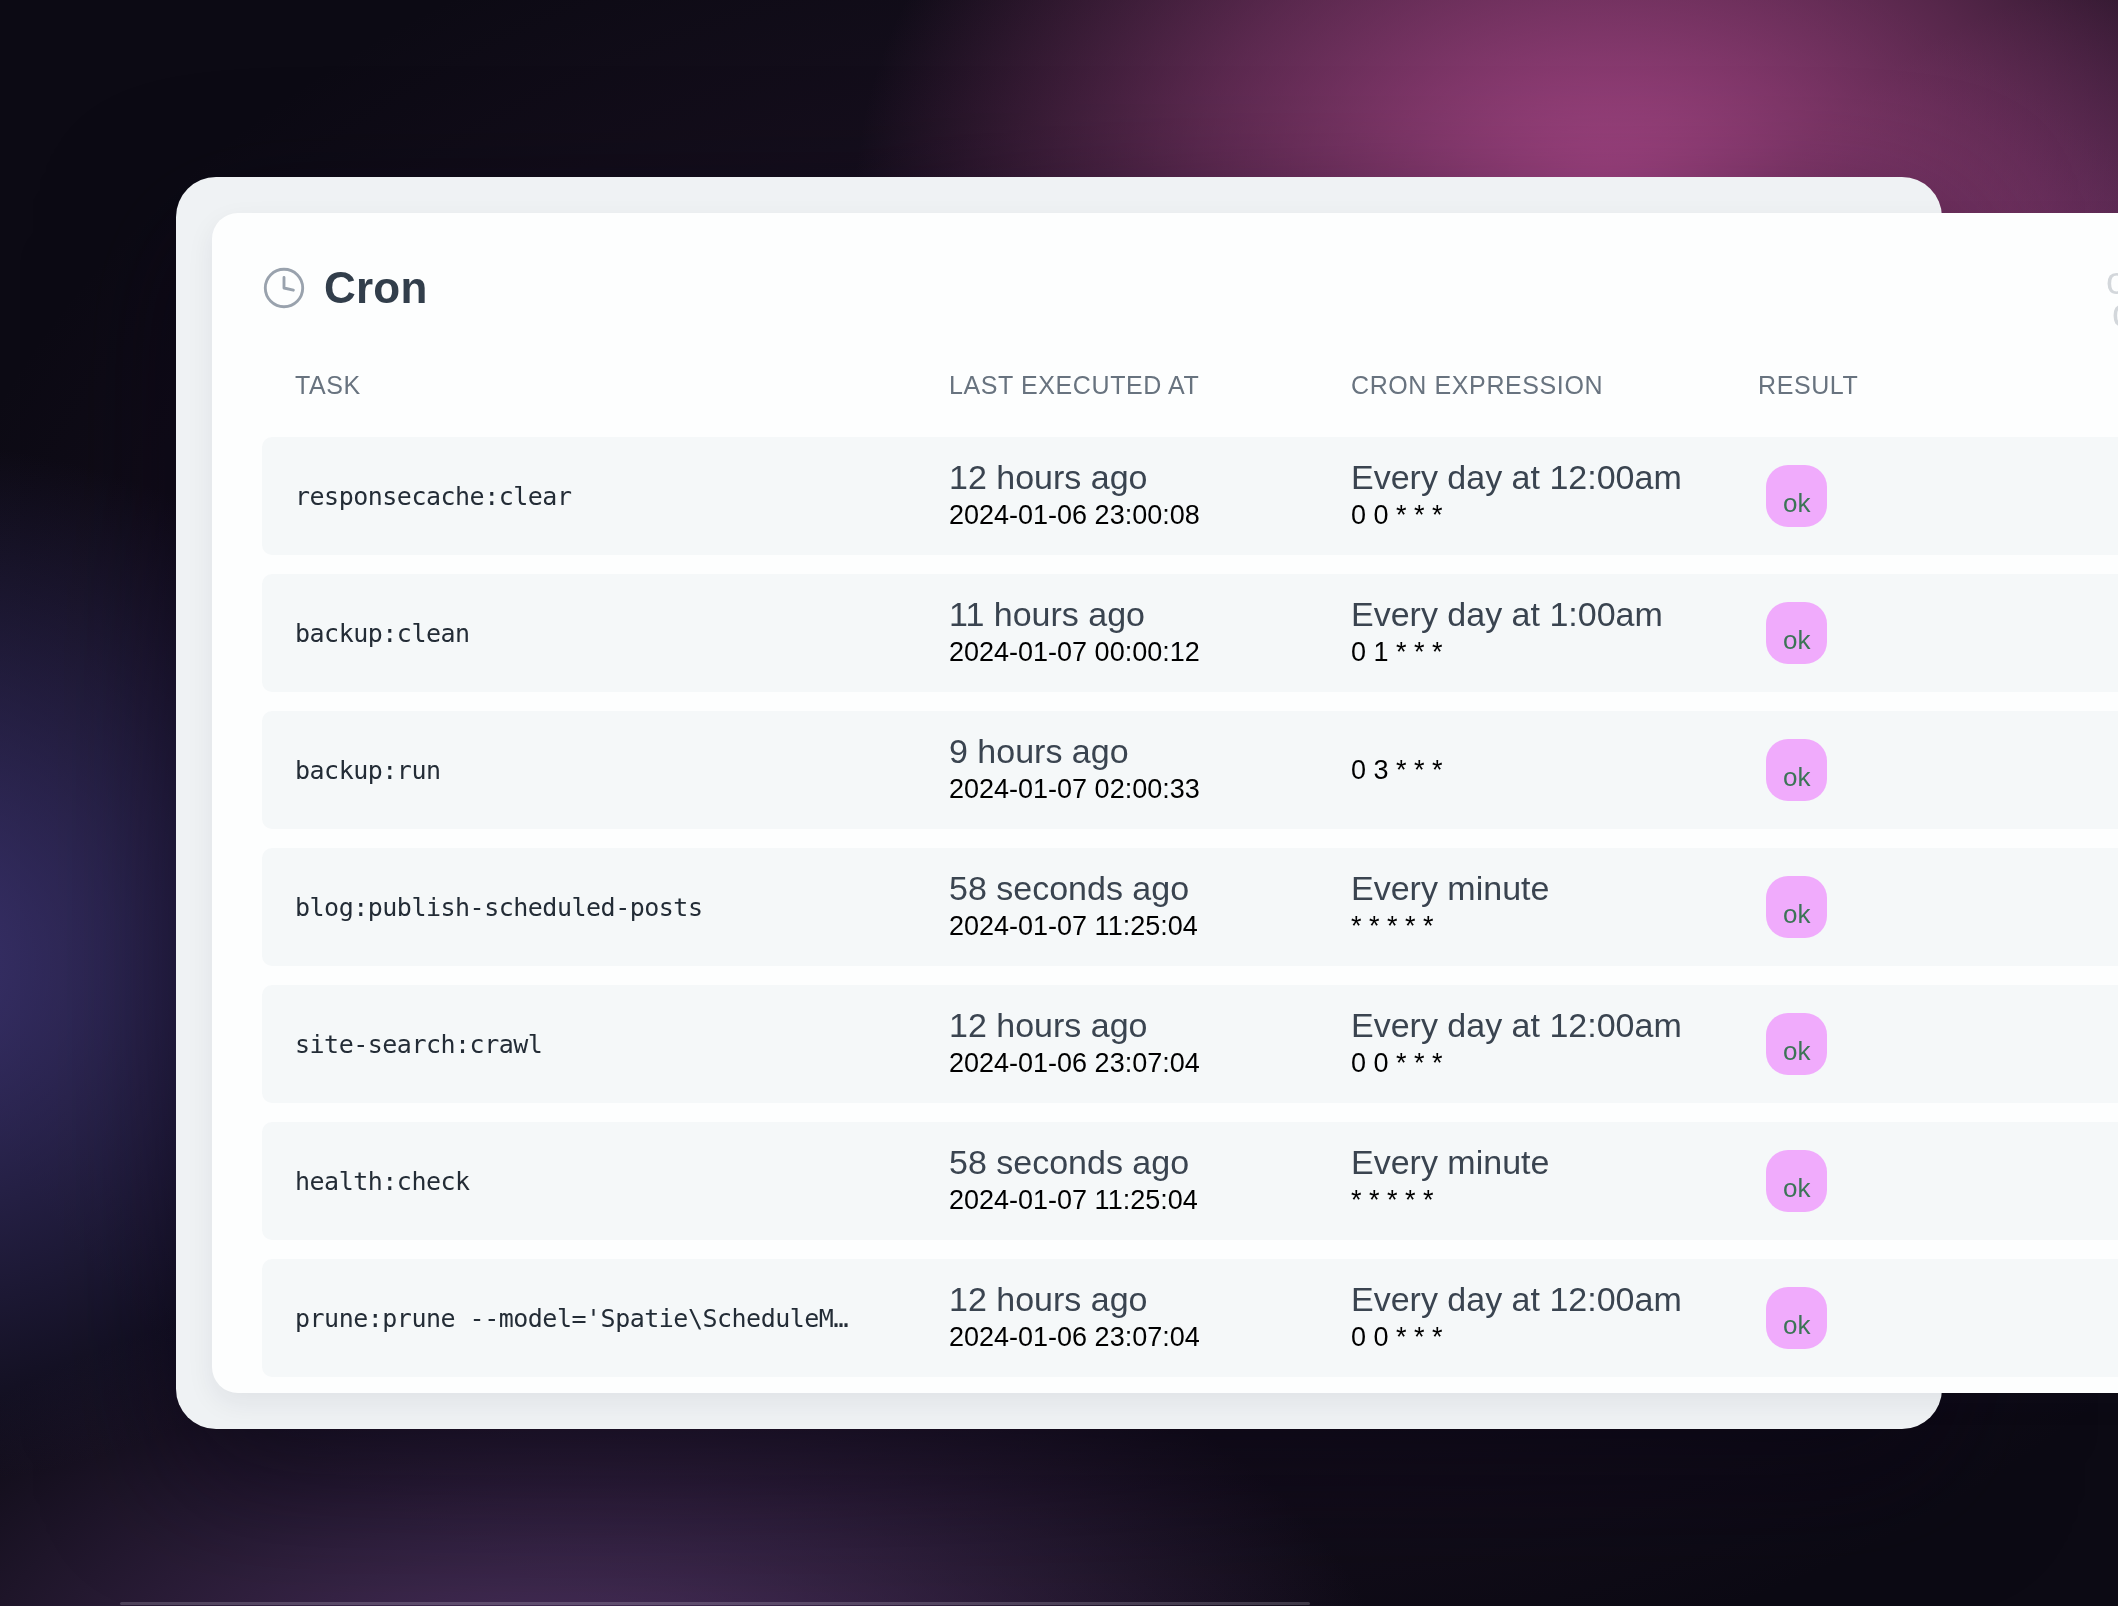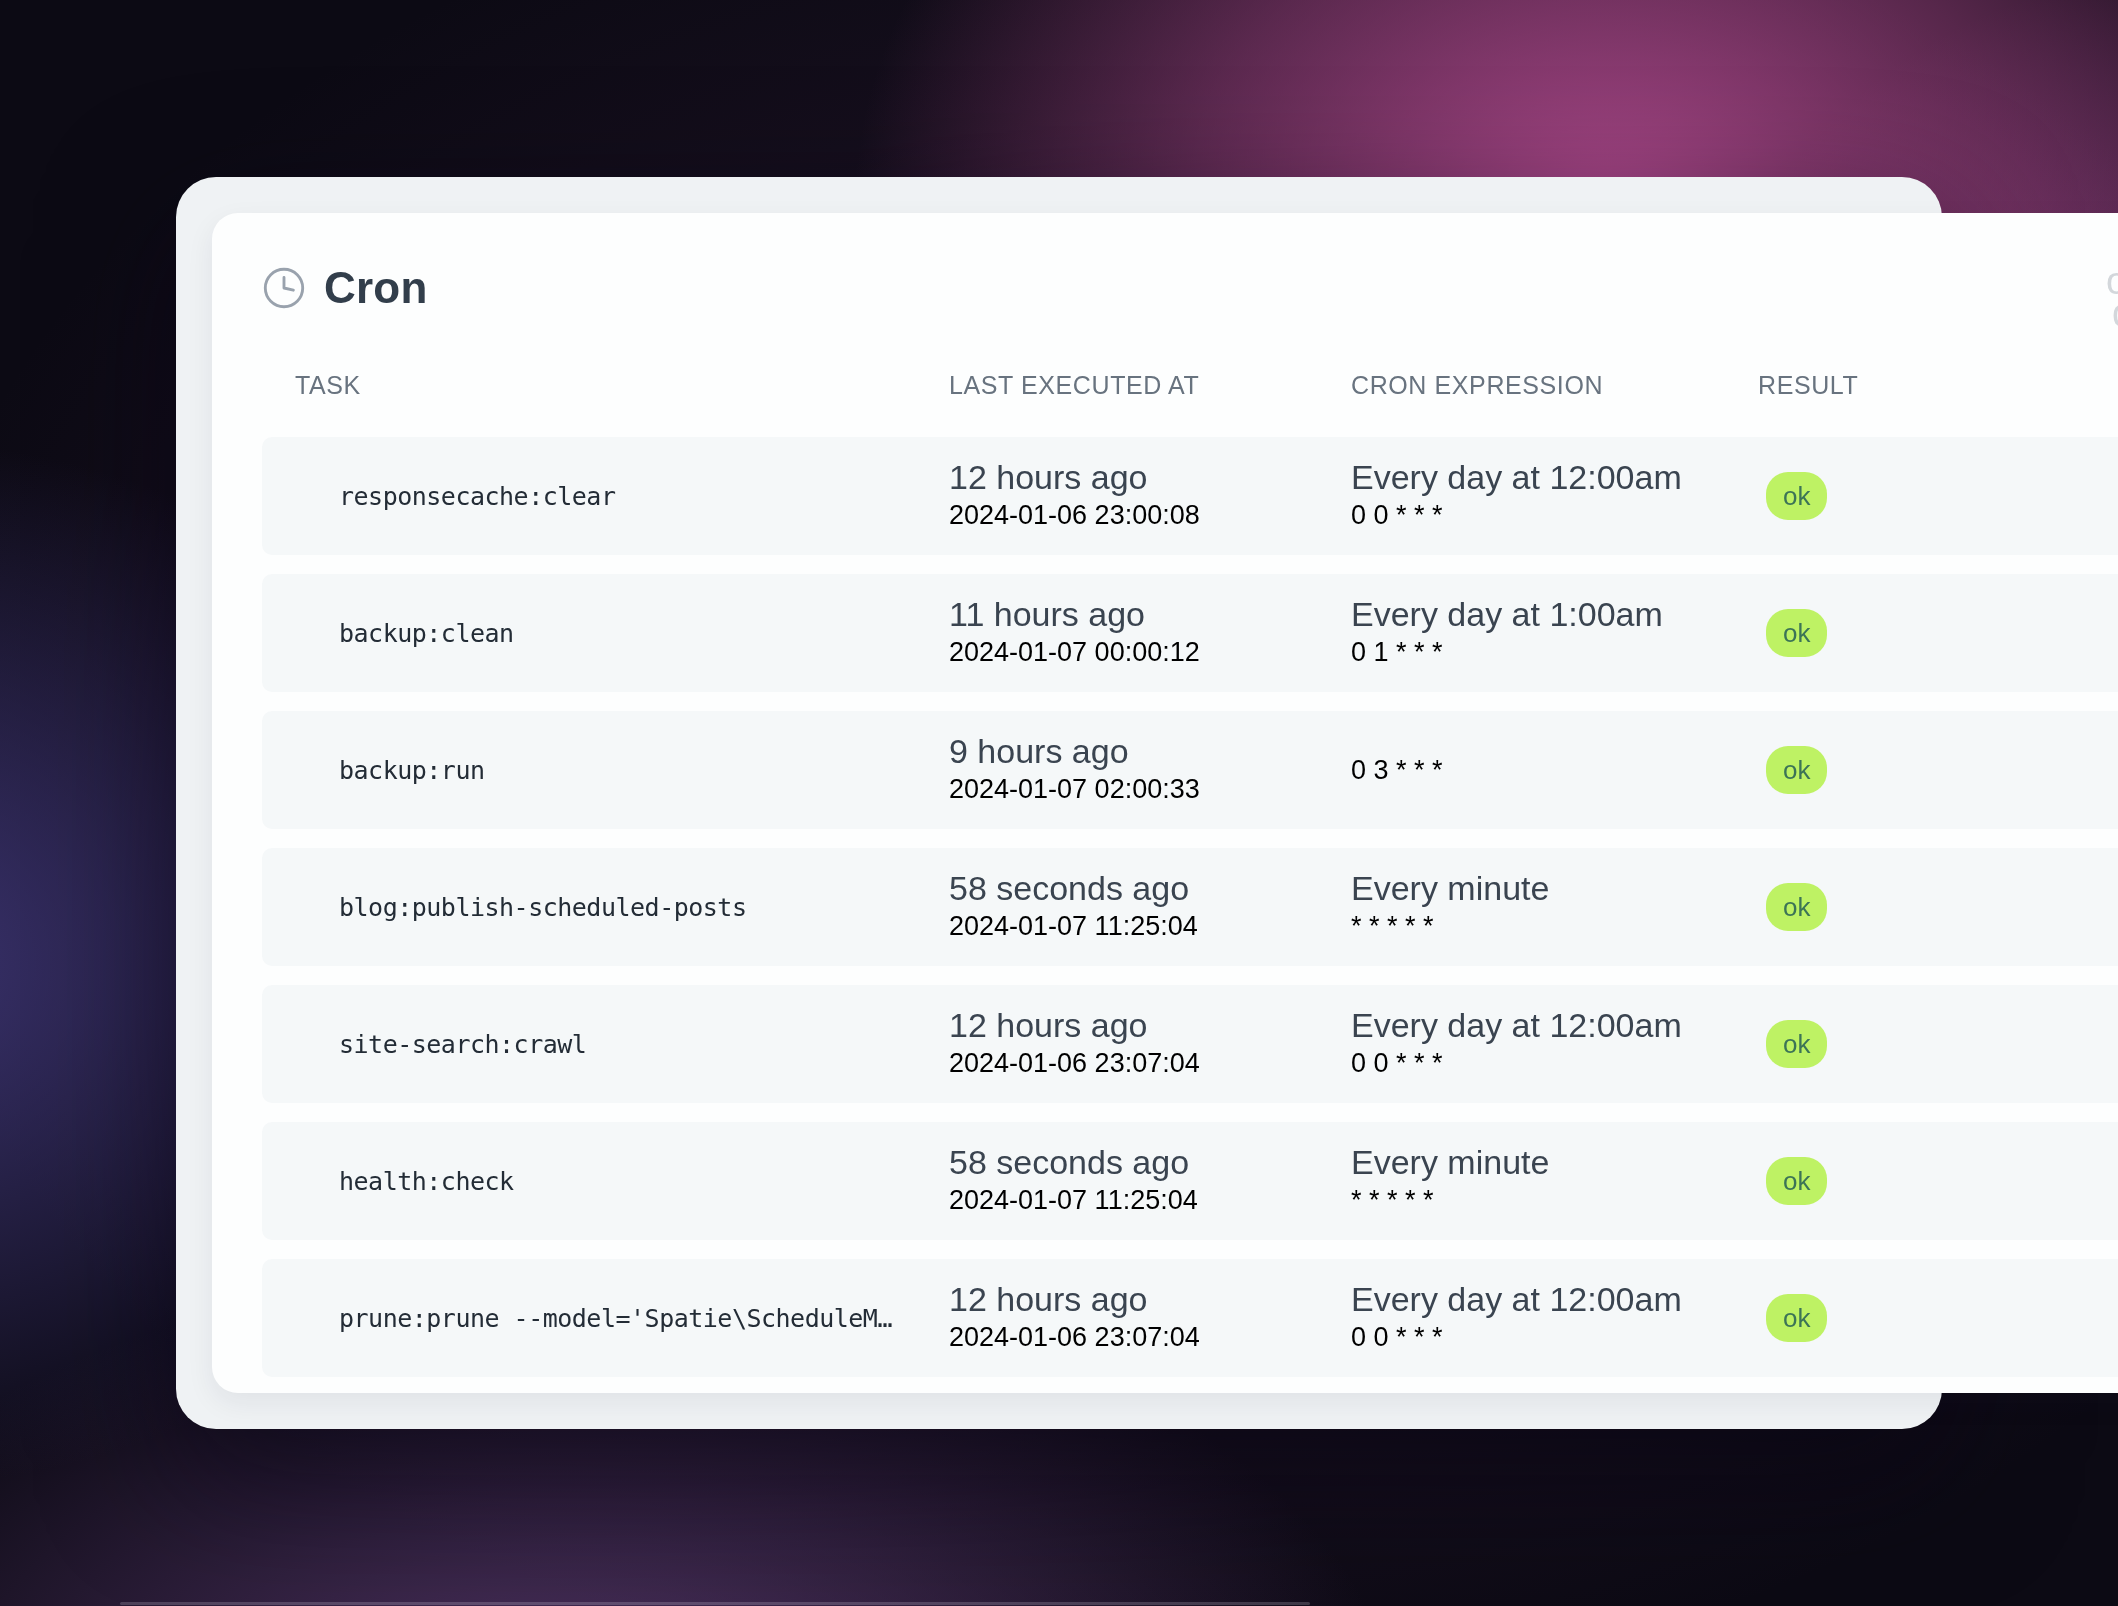--- a/index.html
+++ b/index.html
@@ -42,27 +42,27 @@
   }
 
   .rows{ display:flex; flex-direction:column; gap:19px; }
   .row{
     display:grid; grid-template-columns:654px 402px 407px 1fr;
     align-items:center; height:118px; padding:0 33px;
     background:#f5f8f9; border-radius:10px;
   }
   .task-text{
     font-family:"DejaVu Sans Mono", monospace;
-    font-size:25px; color:#232c36; letter-spacing:-0.5px; white-space:nowrap;margin-left:44px;
+    font-size:25px; color:#232c36; letter-spacing:-0.5px; white-space:nowrap;
   }
   .cell .primary{ font-size:34px; color:#3a4450; line-height:38px; }
   .cell .secondary{ font-size:27px; color:#000000; line-height:38px; }
   .badge{
-    display:inline-block; margin-left:8px; padding:9px 17px 8px 17px;
-    background:#bef264; color:#3c7456; font-size:26px; font-weight:500;
+    display:inline-block; margin-left:8px; padding:23px 17px 8px 17px;
+    background:#f0abfc; color:#3c7456; font-size:26px; font-weight:500;
     border-radius:22px;
   }
 
   .dock-hint{
     position:absolute; left:120px; bottom:1px; width:1190px; height:3px;
     background:rgba(236,230,246,0.20); border-radius:2px;
   }
 </style>
 </head>
 <body>

